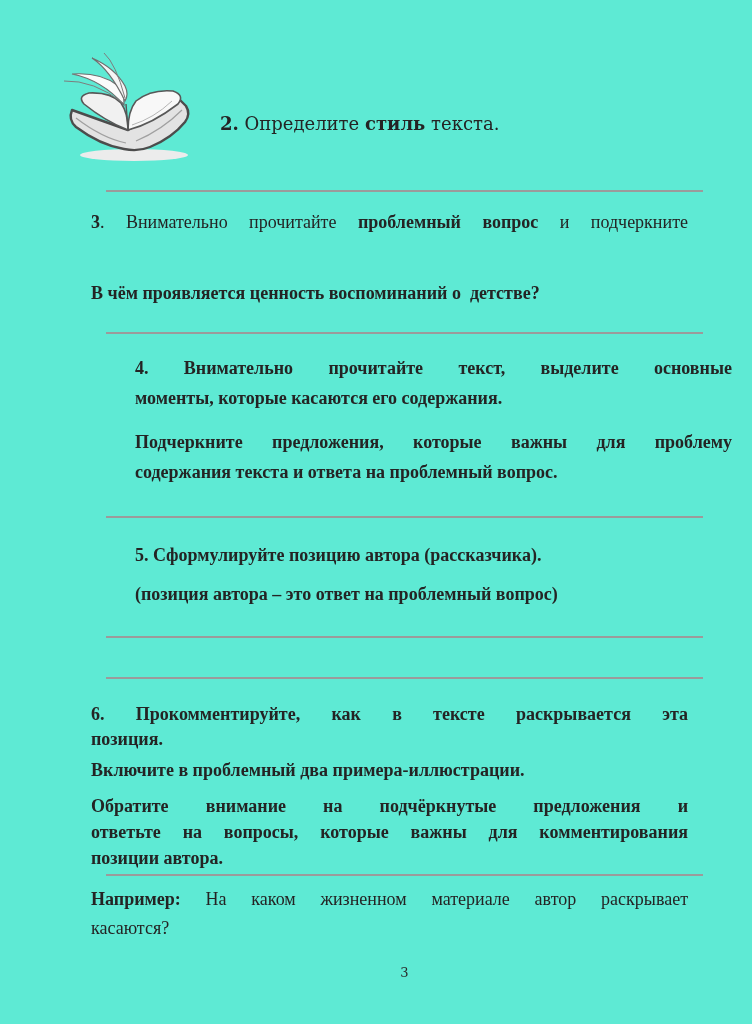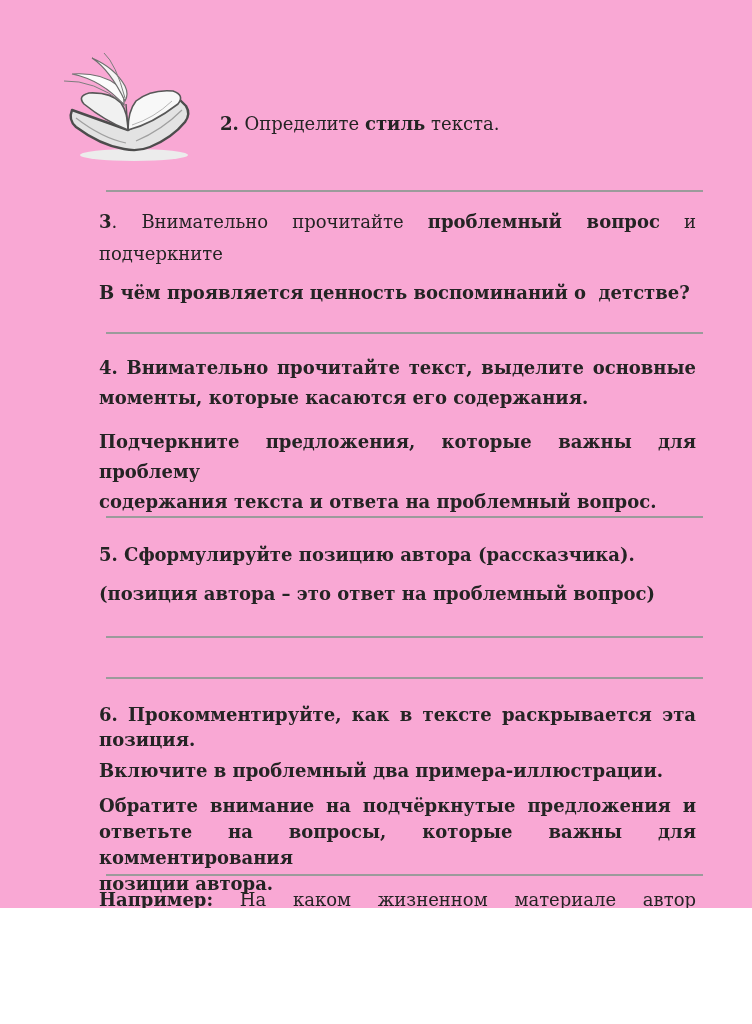--- a/index.html
+++ b/index.html
@@ -1,45 +1,46 @@
 <!DOCTYPE html>
 <html lang="ru"><head>
 <meta charset="utf-8">
 <style>
   html, body { margin: 0; padding: 0; background: #ffffff; }
   .page {
     position: relative;
     width: 752px;
-    height: 908px;
-    background: #f9a8d4;
+    height: 1024px;
+    background: #5eead4;
     font-family: "DejaVu Serif", serif;
     font-size: 18px;
     color: #242424;
     overflow: hidden;
   }
   .b { font-weight: 700; }
   .rule {
     position: absolute;
     left: 106px;
     width: 597px;
     height: 2px;
     background: #9b9b9b;
   }
   .para {
     position: absolute;
-    left: 99px;
+    left: 91px;
     width: 597px;
+    font-family: Liberation Serif, serif;
   }
   .jline { text-align: justify; text-align-last: justify; }
   .lline { text-align: left; }
   .pre { white-space: pre-wrap; }
   .lh25 { line-height: 25px; }
   .lh26 { line-height: 26px; }
   .lh29 { line-height: 29px; }
-  .lh30 { line-height: 30px; }
+  .lh30 { line-height: 30px; margin-left: 44px; }
   .lh32 { line-height: 32px; }
   .task2 {
     position: absolute;
     left: 220px;
     top: 110px;
     line-height: 28px;
   }
   .book {
     position: absolute;
     left: 58px;

